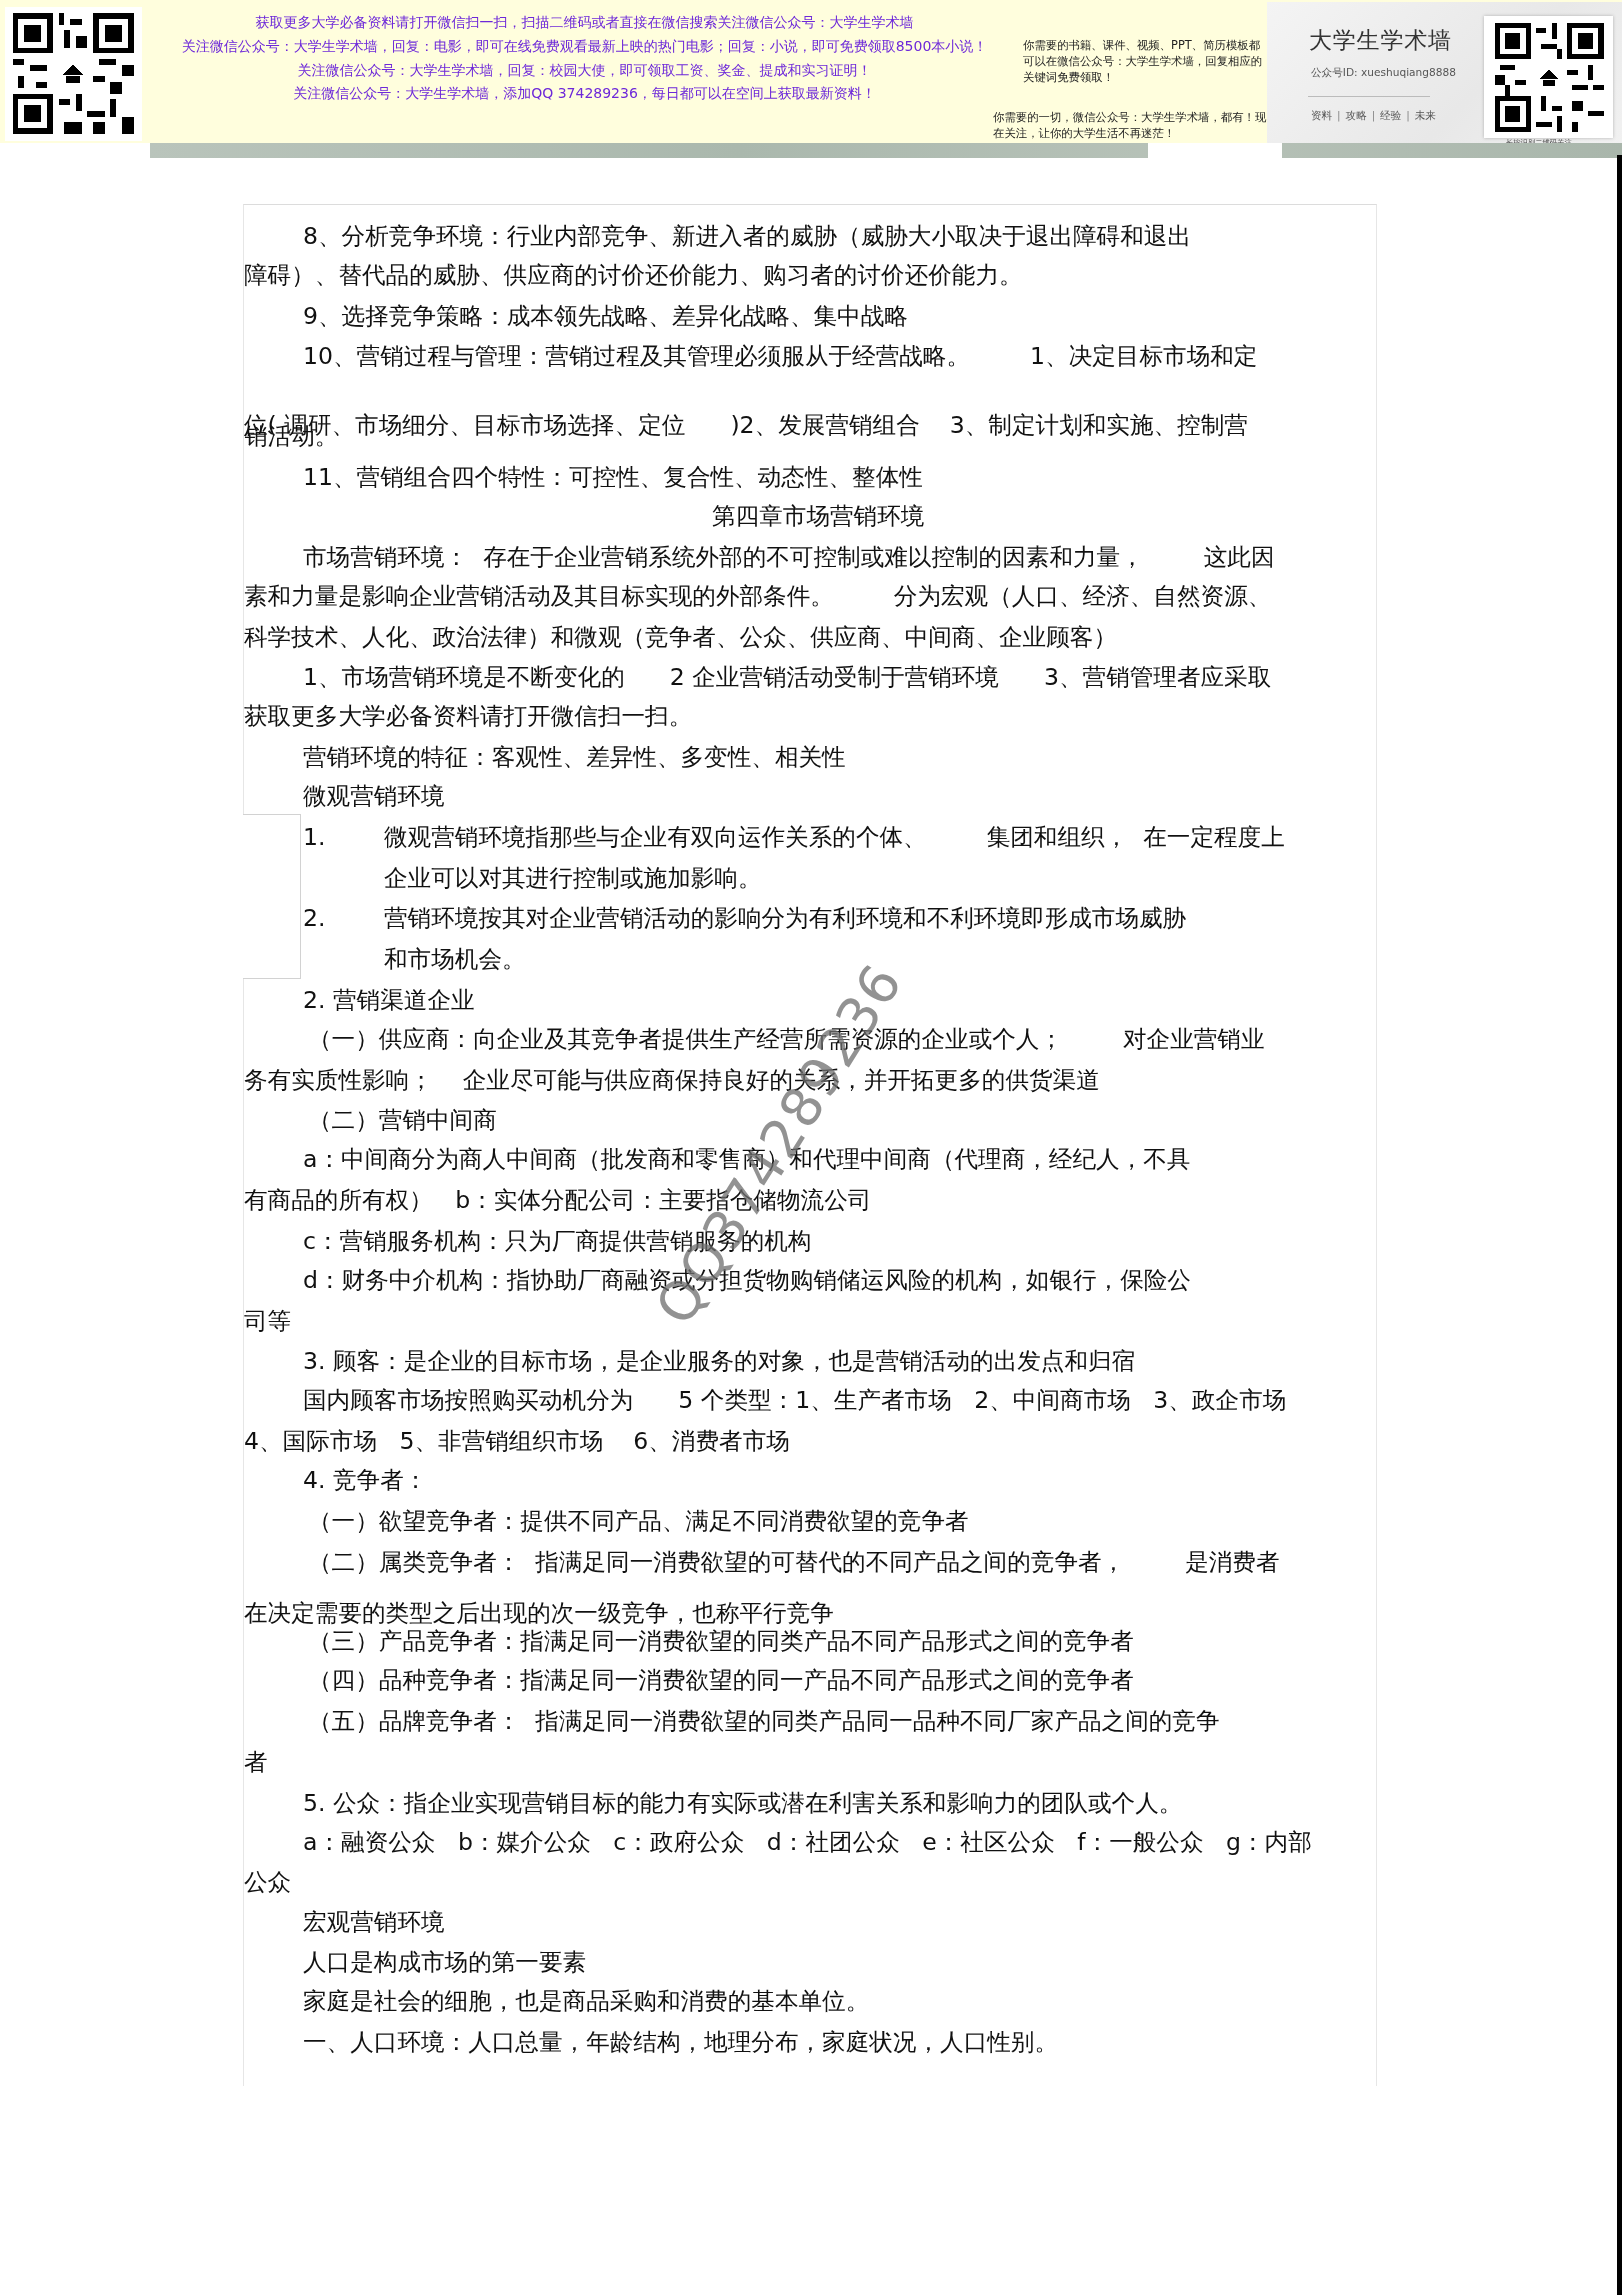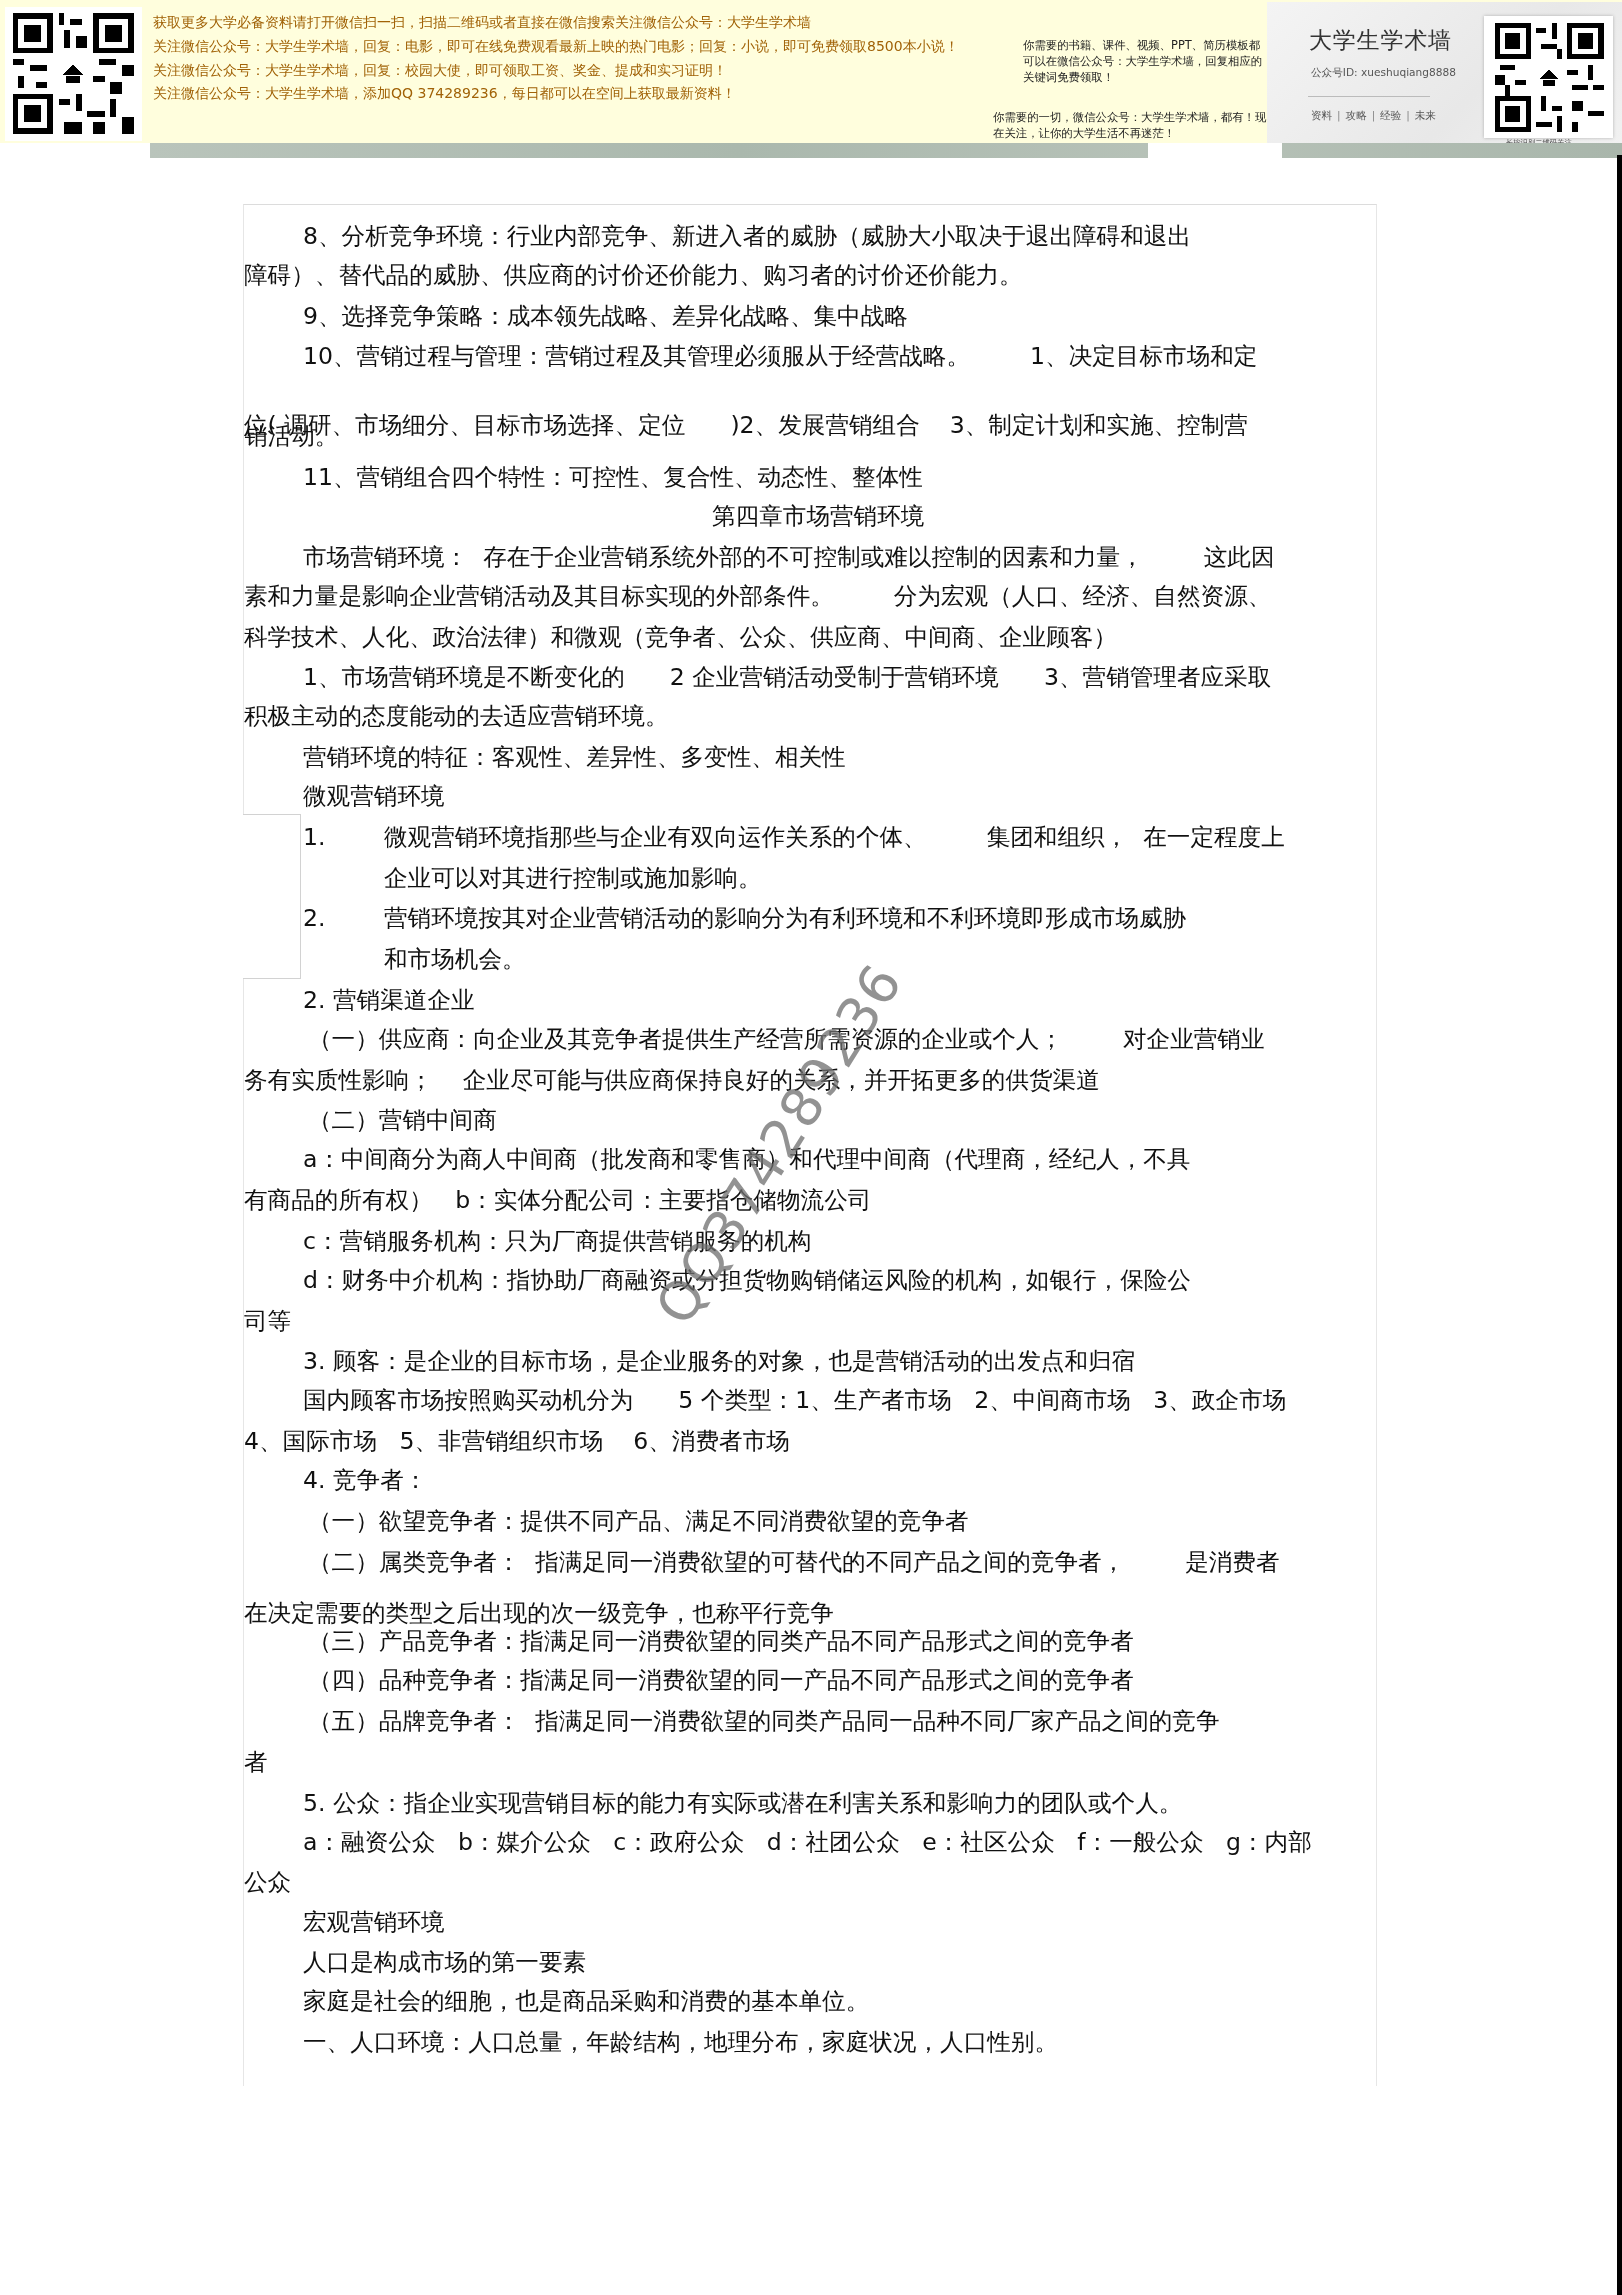--- a/index.html
+++ b/index.html
@@ -21,21 +21,21 @@
   .banner-strip .blackchunk {
     position: absolute; left: 998px; top: 0; width: 134px; height: 14.7px; background: #fff;
   }
   .qr {
     position: absolute; background: #fff; box-sizing: border-box;
   }
   .qr svg { display: block; width: 100%; height: 100%; }
   .qr-left { left: 4.9px; top: 6.5px; width: 137px; height: 134px; padding: 6.5px; }
   .banner-lines {
     position: absolute; left: 153px; top: 11.4px; width: 863px;
-    font-size: 14px; line-height: 23.6px; color: #a16207;
+    font-size: 14px; line-height: 23.6px; color: #6d28d9; text-align: center;
   }
   .banner-lines div { white-space: nowrap; }
   .banner-note1 {
     position: absolute; left: 1023px; top: 4.9px; width: 244px;
     font-size: 11.4px; line-height: 16.3px; color: #222; margin-top: 32px;
   }
   .banner-note2 {
     position: absolute; left: 993px; top: 109px; width: 277px;
     font-size: 11.4px; line-height: 16.3px; color: #222;
   }
@@ -202,21 +202,21 @@
     <div class="line ind" style="top: 98px;">9、选择竞争策略：成本领先战略、差异化战略、集中战略</div>
     <div class="line ind" style="top: 138px;">10、营销过程与管理：营销过程及其管理必须服从于经营战略。        1、决定目标市场和定</div>
     <div class="line " style="top: 179px; margin-top: 28px;">位( 调研、市场细分、目标市场选择、定位      )2、发展营销组合    3、制定计划和实施、控制营</div>
     <div class="line " style="top: 218px;">销活动。</div>
     <div class="line ind" style="top: 259px;">11、营销组合四个特性：可控性、复合性、动态性、整体性</div>
     <div class="line center" style="top: 298px;">第四章市场营销环境</div>
     <div class="line ind" style="top: 339px;">市场营销环境：  存在于企业营销系统外部的不可控制或难以控制的因素和力量，        这此因</div>
     <div class="line " style="top: 378px;">素和力量是影响企业营销活动及其目标实现的外部条件。        分为宏观（人口、经济、自然资源、</div>
     <div class="line " style="top: 419px;">科学技术、人化、政治法律）和微观（竞争者、公众、供应商、中间商、企业顾客）</div>
     <div class="line ind" style="top: 459px;">1、市场营销环境是不断变化的      2 企业营销活动受制于营销环境      3、营销管理者应采取</div>
-    <div class="line " style="top: 498px;">积极主动的态度能动的去适应营销环境。</div>
+    <div class="line " style="top: 498px;">获取更多大学必备资料请打开微信扫一扫。</div>
     <div class="line ind" style="top: 539px;">营销环境的特征：客观性、差异性、多变性、相关性</div>
     <div class="line ind" style="top: 578px;">微观营销环境</div>
     <div class="line ind" style="top: 782px;">2. 营销渠道企业</div>
     <div class="line ind2" style="top: 821px;">（一）供应商：向企业及其竞争者提供生产经营所需资源的企业或个人；        对企业营销业</div>
     <div class="line " style="top: 862px;">务有实质性影响；    企业尽可能与供应商保持良好的关系，并开拓更多的供货渠道</div>
     <div class="line ind2" style="top: 902px;">（二）营销中间商</div>
     <div class="line ind" style="top: 941px;">a：中间商分为商人中间商（批发商和零售商）和代理中间商（代理商，经纪人，不具</div>
     <div class="line " style="top: 982px;">有商品的所有权）   b：实体分配公司：主要指仓储物流公司</div>
     <div class="line ind" style="top: 1023px;">c：营销服务机构：只为厂商提供营销服务的机构</div>
     <div class="line ind" style="top: 1062px;">d：财务中介机构：指协助厂商融资或分担货物购销储运风险的机构，如银行，保险公</div>

